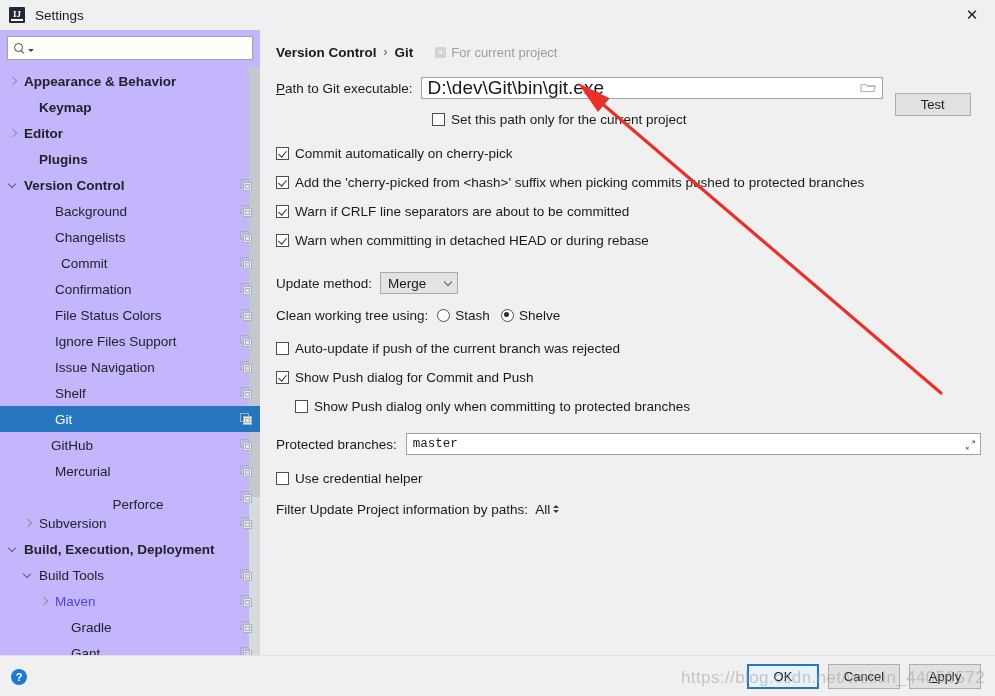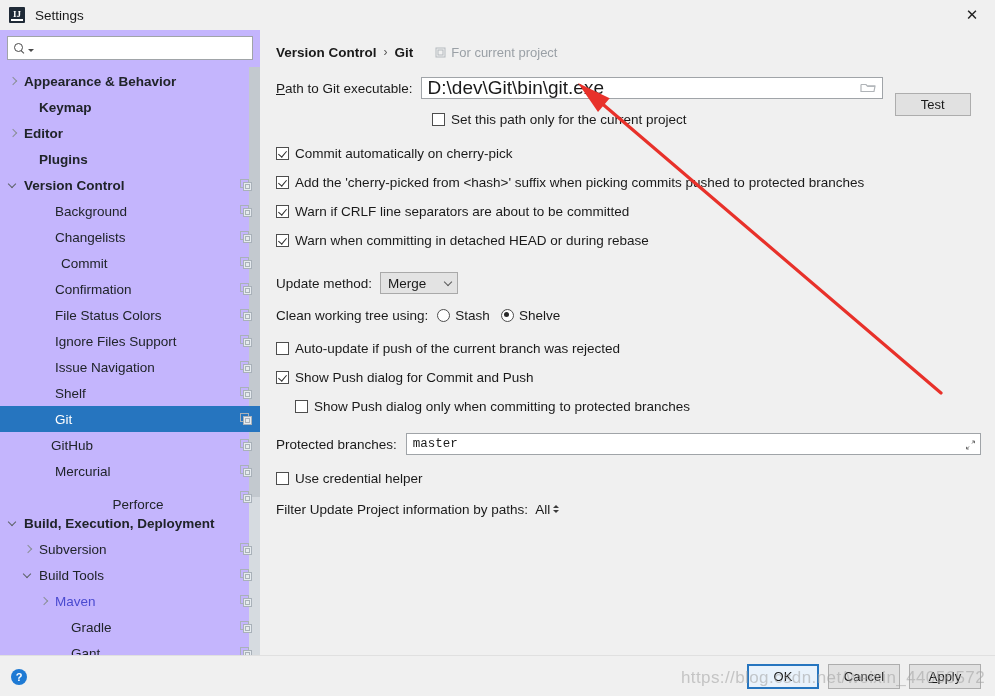--- a/index.html
+++ b/index.html
@@ -627,34 +627,34 @@
           <span class="tree-arrow"></span>
           <span class="tree-label" style="margin-left: 4px;">Perforce</span>
           <span class="cfg-icon">
             <svg viewBox="0 0 12 12" width="12" height="12">
               <rect x="0.5" y="0.5" width="8" height="8" fill="none" stroke="#a9b1b9" stroke-width="1"></rect>
               <rect x="3.5" y="3.5" width="8" height="8" fill="#e6ebef" stroke="#a9b1b9" stroke-width="1"></rect>
               <rect x="5.5" y="5.5" width="4" height="4" fill="none" stroke="#a9b1b9" stroke-width="1"></rect>
             </svg>
           </span>
         </div>
+        <div class="tree-row" style="padding-left: 22px;">
+          <span class="tree-arrow right"></span>
+          <span class="tree-label" style="margin-left: 4px;">Subversion</span>
+          <span class="cfg-icon">
+            <svg viewBox="0 0 12 12" width="12" height="12">
+              <rect x="0.5" y="0.5" width="8" height="8" fill="none" stroke="#a9b1b9" stroke-width="1"></rect>
+              <rect x="3.5" y="3.5" width="8" height="8" fill="#e6ebef" stroke="#a9b1b9" stroke-width="1"></rect>
+              <rect x="5.5" y="5.5" width="4" height="4" fill="none" stroke="#a9b1b9" stroke-width="1"></rect>
+            </svg>
+          </span>
+        </div>
         <div class="tree-row" style="padding-left: 7px;">
           <span class="tree-arrow down"></span>
           <span class="tree-label bold" style="margin-left: 4px;">Build, Execution, Deployment</span>
-        </div>
-        <div class="tree-row" style="padding-left: 22px;">
-          <span class="tree-arrow right"></span>
-          <span class="tree-label" style="margin-left: 4px;">Subversion</span>
-          <span class="cfg-icon">
-            <svg viewBox="0 0 12 12" width="12" height="12">
-              <rect x="0.5" y="0.5" width="8" height="8" fill="none" stroke="#a9b1b9" stroke-width="1"></rect>
-              <rect x="3.5" y="3.5" width="8" height="8" fill="#e6ebef" stroke="#a9b1b9" stroke-width="1"></rect>
-              <rect x="5.5" y="5.5" width="4" height="4" fill="none" stroke="#a9b1b9" stroke-width="1"></rect>
-            </svg>
-          </span>
         </div>
         <div class="tree-row" style="padding-left: 22px;">
           <span class="tree-arrow down"></span>
           <span class="tree-label" style="margin-left: 4px;">Build Tools</span>
           <span class="cfg-icon">
             <svg viewBox="0 0 12 12" width="12" height="12">
               <rect x="0.5" y="0.5" width="8" height="8" fill="none" stroke="#a9b1b9" stroke-width="1"></rect>
               <rect x="3.5" y="3.5" width="8" height="8" fill="#e6ebef" stroke="#a9b1b9" stroke-width="1"></rect>
               <rect x="5.5" y="5.5" width="4" height="4" fill="none" stroke="#a9b1b9" stroke-width="1"></rect>
             </svg>

